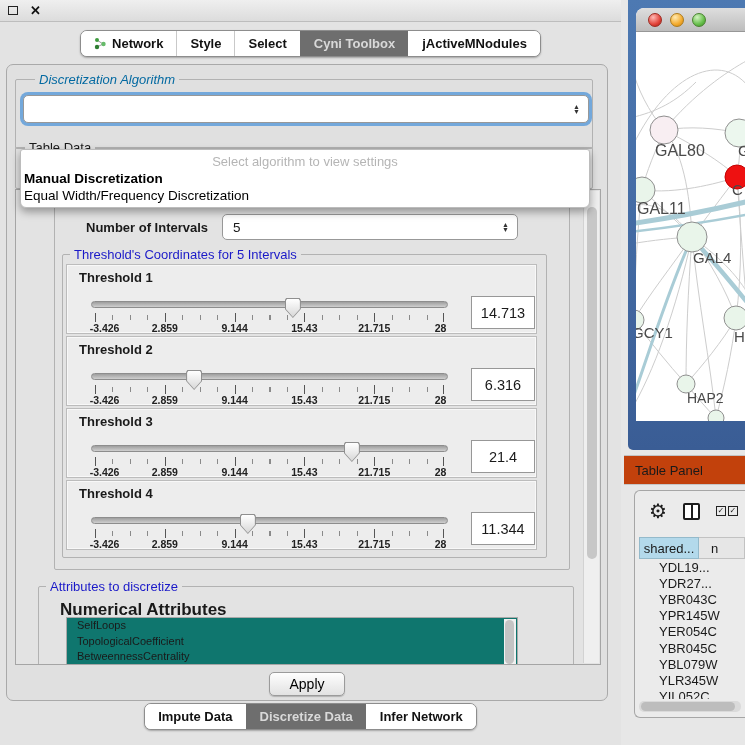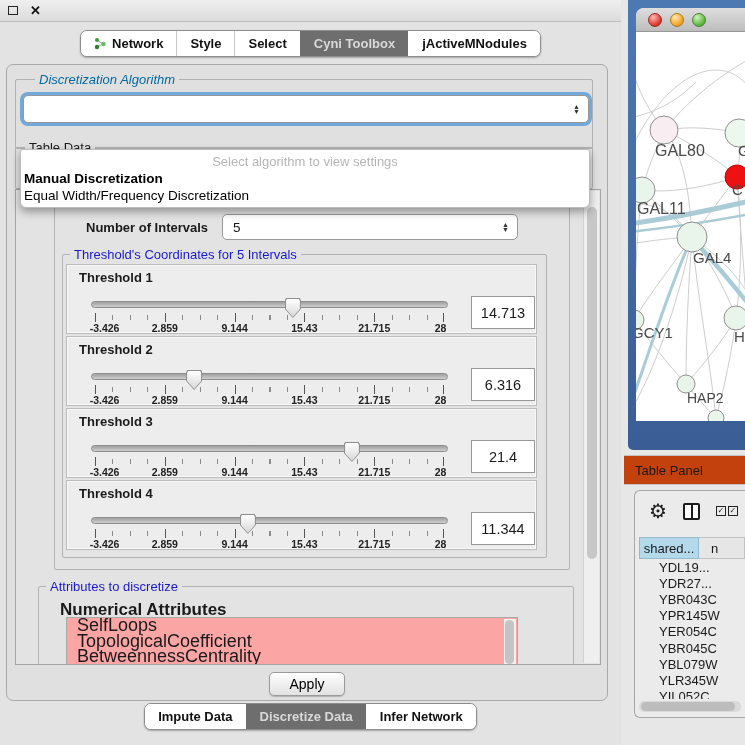--- a/index.html
+++ b/index.html
@@ -71,22 +71,22 @@
     background:linear-gradient(#ffffff,#d7d7d7); }
   .thr-ticks { position:absolute; left:28px; top:50px; width:349px; height:5px;
     background:repeating-linear-gradient(90deg,#8a8a8a 0,#8a8a8a 1px,transparent 1px,transparent 5%); }
   .tick-major { position:absolute; top:-2px; width:1px; height:9px; background:#555; }
   .thr-labels { position:absolute; left:28px; top:57px; width:349px; height:12px;text-decoration:underline; }
   .thr-labels span { position:absolute; transform:translateX(-50%); font-size:10.5px; font-weight:bold; color:#222; white-space:nowrap; }
   .thr-value { position:absolute; left:404px; top:31px; width:64px; height:33px; background:#fff;
     border:1px solid #979797; display:flex; align-items:center; justify-content:center; font-size:14.5px; }
 
   
-  .attr-list { position:absolute; left:50px; top:427px; width:452px; height:49px; background:#fca5a5;
-    border:1px solid #a9a9a9; overflow:hidden; font-size:18px; }
+  .attr-list { position:absolute; left:50px; top:427px; width:452px; height:49px; background:#0f766e;
+    border:1px solid #a9a9a9; overflow:hidden; font-size:11px; }
   .attr-item { padding:0 0 0 10px; line-height:15.5px; white-space:nowrap; }
   .attr-scroll { position:absolute; right:1px; top:1px; width:12px; height:46px; background:#f1f1f1; }
   .attr-scroll .thumb-v { position:absolute; left:1px; top:1px; width:9px; height:44px; background:#c4c4c4; border-radius:5px; }
 
   .apply-bar { position:absolute; left:0; right:0; top:600px; height:36px; display:flex; justify-content:center; align-items:flex-start; padding-top:7px; }
   .btn { font-size:14px; padding:3px 19px; border:1px solid #9b9b9b; border-radius:5px;
     background:linear-gradient(#fefefe,#e2e2e2); box-shadow:0 1px 1px rgba(0,0,0,.2); }
 
   
   .net-icon { width:13px; height:13px; display:inline-block; }

